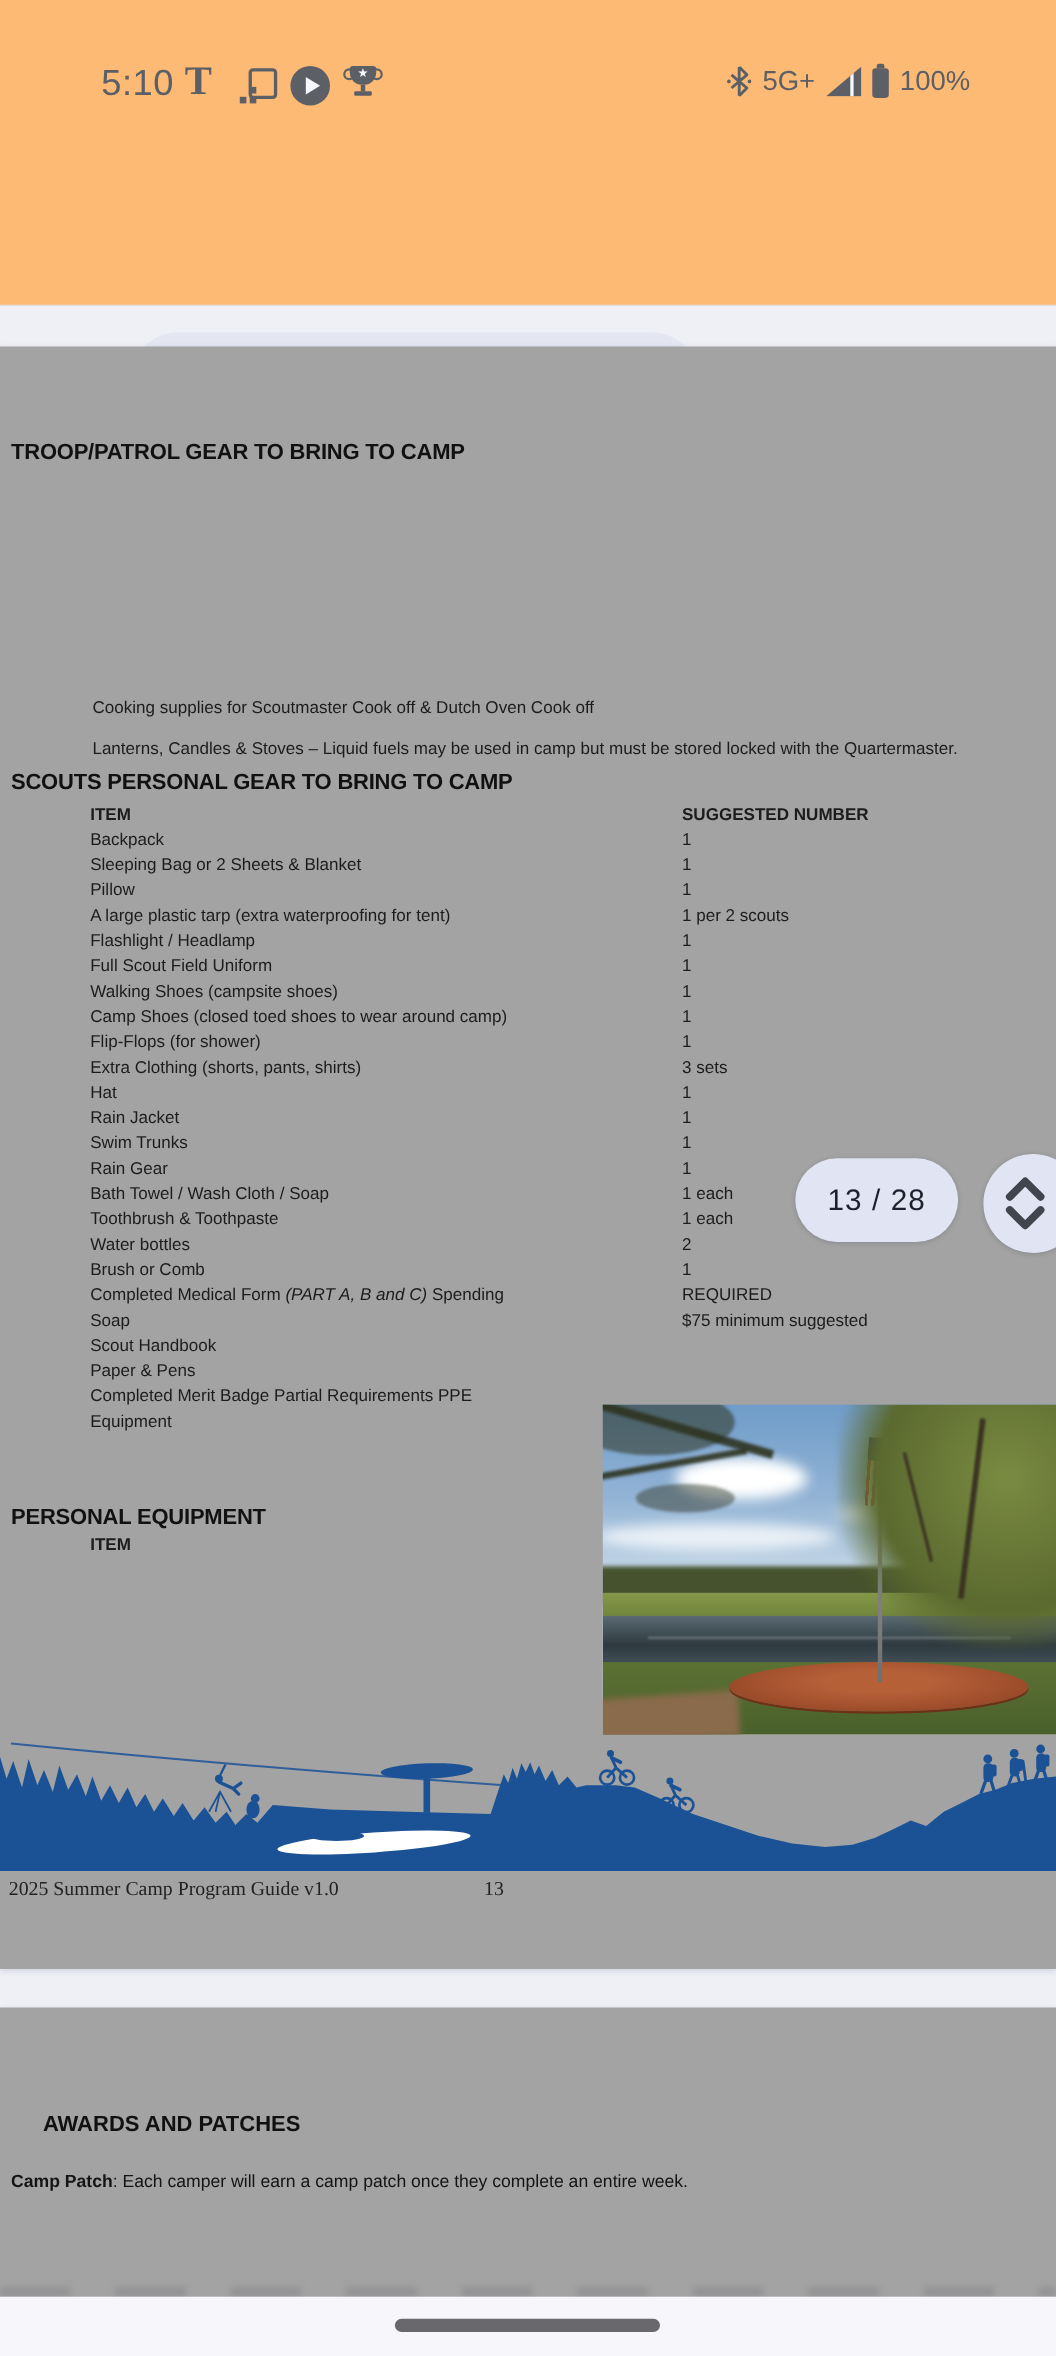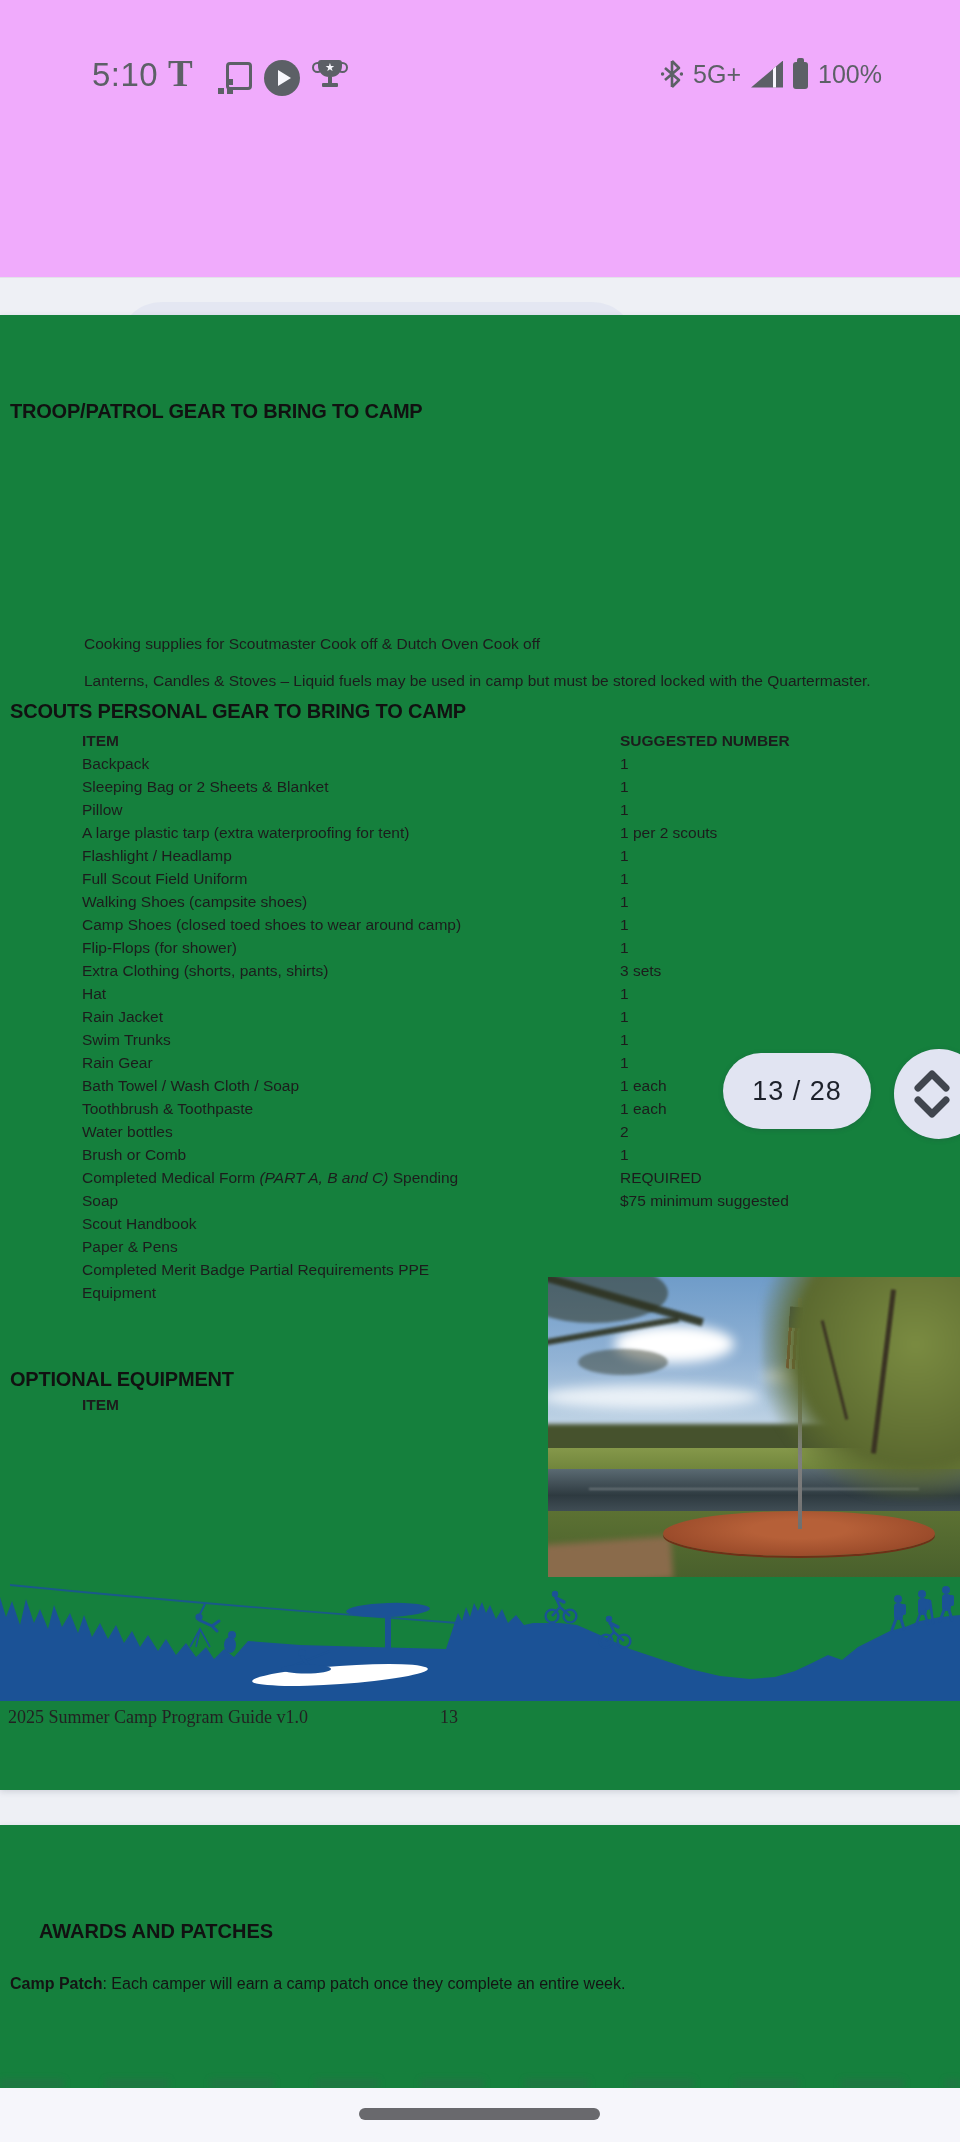--- a/index.html
+++ b/index.html
@@ -1,20 +1,20 @@
 <!DOCTYPE html>
 <html><head>
 <meta charset="utf-8">
 <style>
   html,body{margin:0;padding:0;}
   body{width:960px;height:2142px;position:relative;overflow:hidden;background:#eef0f5;
        font-family:"Liberation Sans",sans-serif;color:#1e1e1e;}
 
   
-  .chrome-top{position:absolute;left:0;top:0;width:960px;height:277px;background:#f0abfc;border-bottom:1px solid #e2e2e9;}
+  .chrome-top{position:absolute;left:0;top:0;width:960px;height:277px;background:#fdba74;border-bottom:1px solid #e2e2e9;}
   .statusbar{position:absolute;left:0;top:0;width:960px;height:130px;}
   .sb-time{position:absolute;left:92px;top:56px;font-size:33px;color:#5c6066;letter-spacing:.5px;}
   .nyt-t{position:absolute;left:168px;top:52px;font-family:"Liberation Serif",serif;font-weight:700;font-size:37px;color:#5c6066;}
   .widgets-icon{position:absolute;left:218px;top:62px;width:34px;height:34px;}
   .widgets-icon .frame{position:absolute;right:0;top:0;width:20px;height:22px;border:3px solid #5c6066;border-radius:4px;}
   .widgets-icon .sq1,.widgets-icon .sq2,.widgets-icon .sq3{position:absolute;width:6px;height:6px;background:#5c6066;}
   .widgets-icon .sq1{left:0;bottom:2px;} .widgets-icon .sq2{left:9px;bottom:2px;} .widgets-icon .sq3{left:9px;bottom:11px;}
   .play-icon{position:absolute;left:264px;top:60px;width:36px;height:36px;border-radius:50%;background:#5c6066;}
   .play-icon::before{content:"";position:absolute;left:14px;top:10px;border-left:13px solid #f7f7fc;border-top:8px solid transparent;border-bottom:8px solid transparent;}
   .trophy-icon{position:absolute;left:316px;top:60px;width:28px;height:36px;}
@@ -36,21 +36,21 @@
   .info-icon{flex:0 0 auto;margin-left:20px;width:28px;height:28px;border:3.5px solid #1f2228;border-radius:50%;color:#1f2228;
              font-size:20px;font-weight:700;text-align:center;line-height:27px;font-family:"Liberation Serif",serif;}
   .url-text{margin-left:14px;font-size:29px;color:#1e2126;white-space:nowrap;overflow:hidden;}
   .plus-btn{position:absolute;left:674px;top:193px;width:44px;height:44px;}
   .tab-btn{position:absolute;left:788px;top:193px;width:40px;height:40px;border:4px solid #1f2228;border-radius:12px;
            font-size:23px;font-weight:700;color:#1f2228;display:flex;align-items:center;justify-content:center;}
   .menu-btn{position:absolute;left:900px;top:192px;width:20px;height:46px;display:flex;flex-direction:column;align-items:center;justify-content:space-between;padding:2px 0;box-sizing:border-box;}
   .menu-btn i{width:8px;height:8px;border-radius:50%;background:#1f2228;}
 
   
-  .page{position:absolute;left:0;width:960px;background:#15803d;box-shadow:0 2px 6px rgba(55,60,90,.16);}
+  .page{position:absolute;left:0;width:960px;background:#a3a3a3;box-shadow:0 2px 6px rgba(55,60,90,.16);}
   .page1{top:315px;height:1475px;}
   .page2{top:1825px;height:263px;overflow:hidden;}
 
   .h1{position:absolute;left:10px;font-size:20px;font-weight:700;letter-spacing:-.2px;color:#111;}
   .doc{font-size:15.5px;color:#1c1c1c;}
   .tcol{position:absolute;line-height:22.5px;}
   .tline{height:22.5px;white-space:nowrap;}
   .b{font-weight:700;} .i{font-style:italic;}
   .note{position:absolute;left:84px;white-space:nowrap;}
   .colhead{position:absolute;font-weight:700;}
@@ -298,21 +298,21 @@
         <div class="prow">
           <span class="pitem">Completed Merit Badge Partial Requirements PPE</span>
           <span class="pqty"></span>
         </div>
         <div class="prow">
           <span class="pitem">Equipment</span>
           <span class="pqty"></span>
         </div>
       </div>
 
-    <div class="h1" style="top:1053px;">OPTIONAL EQUIPMENT</div>
+    <div class="h1" style="top:1053px;">PERSONAL EQUIPMENT</div>
     <div class="colhead doc" style="left:82px;top:1081px;">ITEM</div>
     <div class="olist doc">
 
     <div class="tline" style="height:23px;"></div>
         <div class="tline" style="height:23px;"></div>
         <div class="tline" style="height:23px;"></div>
         <div class="tline" style="height:23px;"></div>
         <div class="tline" style="height:23px;"></div>
         <div class="tline" style="height:23px;"></div>
         <div class="tline" style="height:23px;"></div>

